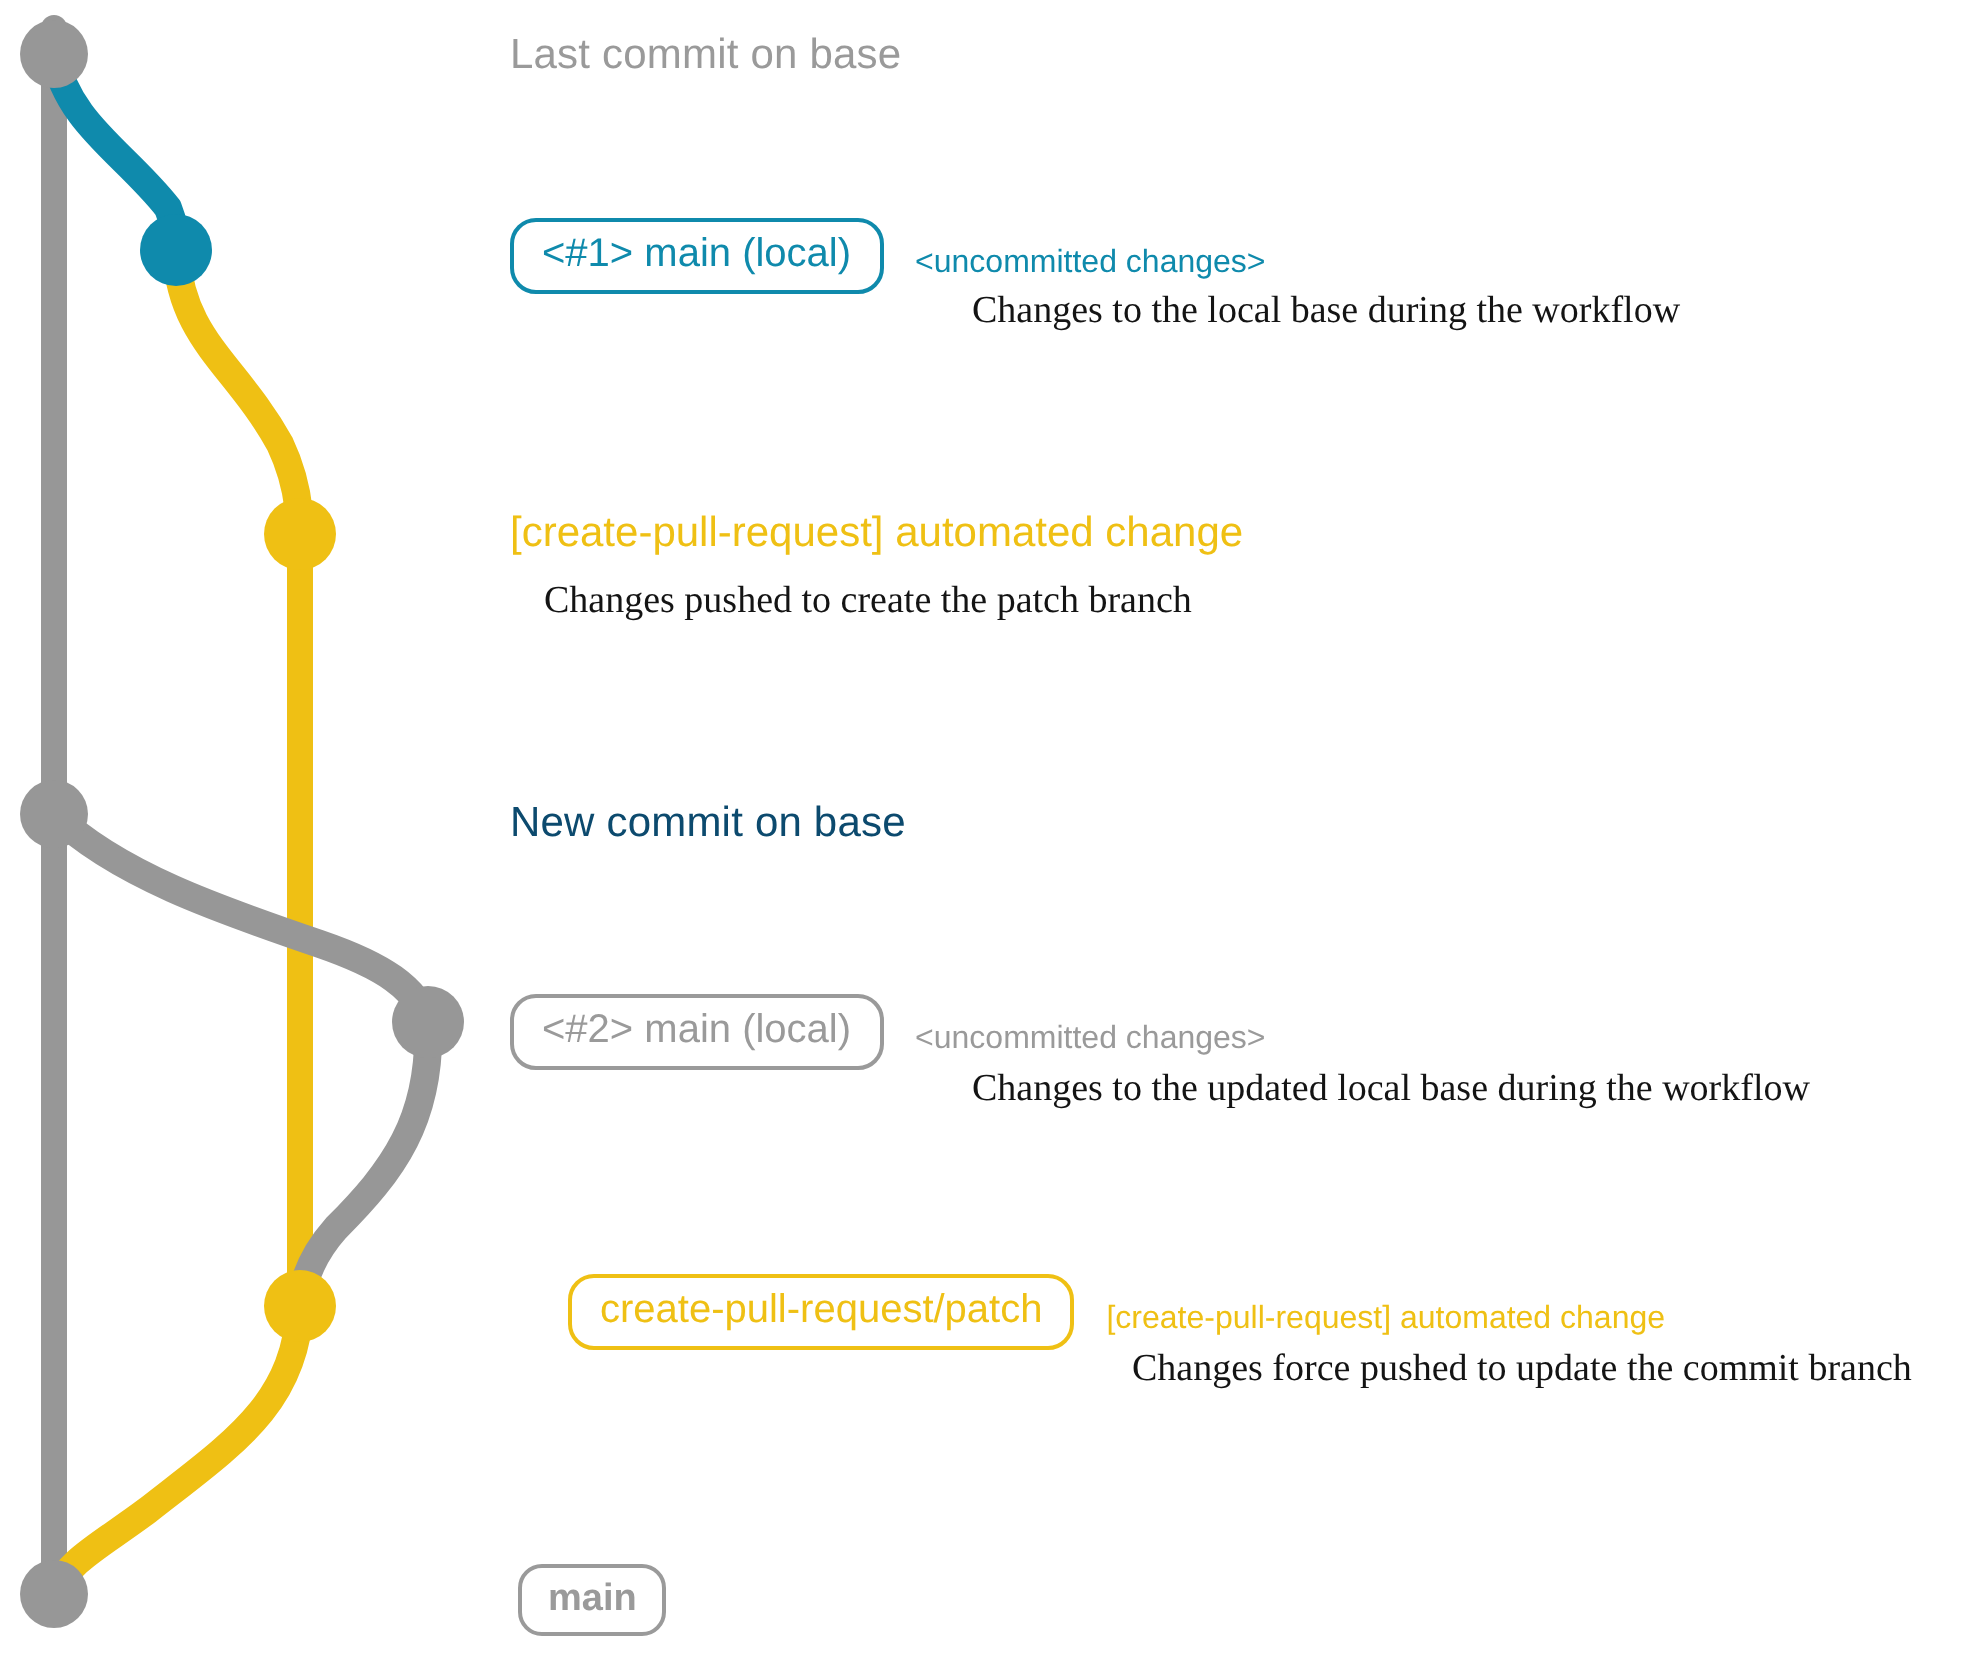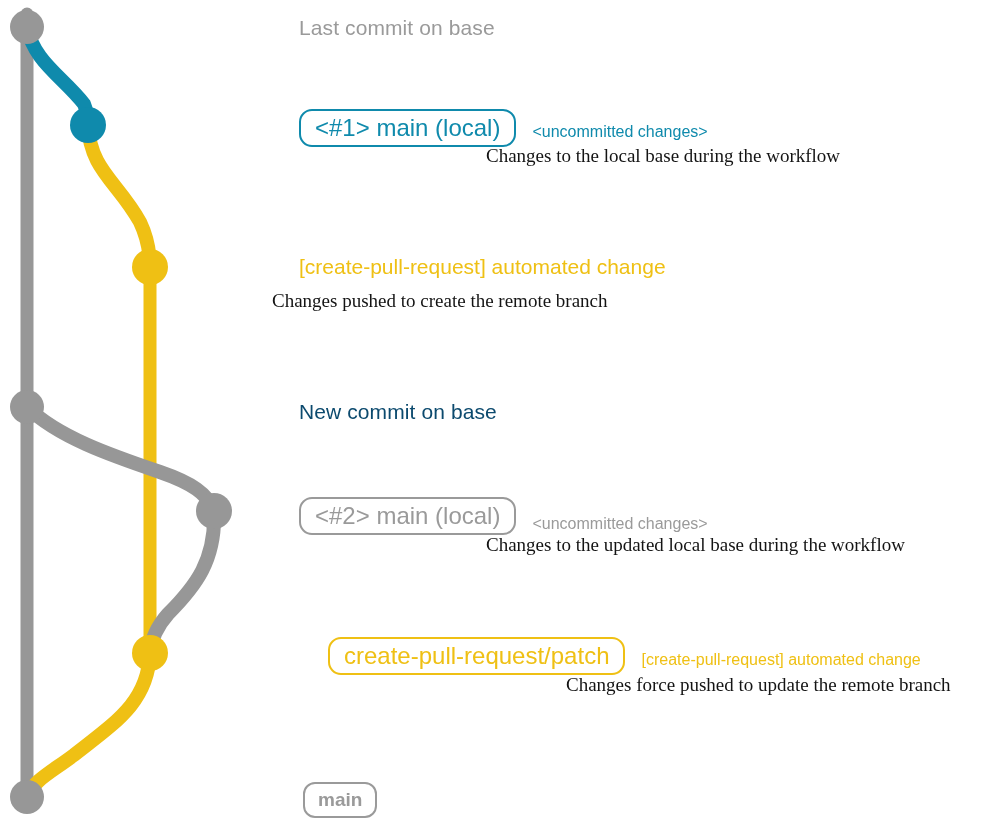--- a/index.html
+++ b/index.html
@@ -29,41 +29,40 @@
     top: 0;
     width: 981px;
     height: 827px;
   }
 
   .row {
     position: absolute;
     display: flex;
     align-items: flex-start;
     white-space: nowrap;
-    margin-left: 44px;
   }
 
   
   .note-text {
     font-family: "Liberation Sans", sans-serif;
     font-size: 21px;
     line-height: 25px;
     letter-spacing: 0.1px;
     white-space: nowrap;
   }
 
   
   .badge {
     display: inline-block;
     box-sizing: border-box;
     border: 2px solid #0f8aac;
     border-radius: 13px;
     padding: 5px 14px 6px 14px;
     font-family: "Liberation Sans", sans-serif;
-    font-size: 24px;
+    font-size: 20px;
     line-height: 23px;
     color: #0f8aac;
     background: #ffffff;
     white-space: nowrap;
   }
   .badge.gray {
     border-color: #9a9a9a;
     color: #9a9a9a;
   }
   .badge.yellow {
@@ -147,38 +146,38 @@
   <div class="row badge-slot" style="left:255px; top:109px;">
     <span class="badge">&lt;#1&gt; main (local)</span>
     <span class="gap-after-badge"></span>
     <span class="subject blue" style="margin-top:6px;">&lt;uncommitted changes&gt;</span>
   </div>
   <div class="desc" style="left:486px; top:145px;text-align:right;">Changes to the local base during the workflow</div>
 
   <div class="row" style="left:255px; top:255px;">
     <span class="headline">[create-pull-request] automated change</span>
   </div>
-  <div class="desc" style="left:272px; top:290px;">Changes pushed to create the remote branch</div>
+  <div class="desc" style="left:272px; top:290px;">Changes pushed to create the patch branch</div>
 
   <div class="row" style="left:255px; top:399px;">
     <span class="note-text" style="color:#0c4a6e;">New commit on base</span>
   </div>
 
-  <div class="row badge-slot" style="left:255px; top:497px;align-items:flex-end;">
+  <div class="row badge-slot" style="left:255px; top:497px;">
     <span class="badge gray">&lt;#2&gt; main (local)</span>
     <span class="gap-after-badge"></span>
     <span class="subject gray" style="margin-top:6px;">&lt;uncommitted changes&gt;</span>
   </div>
   <div class="desc" style="left:486px; top:534px;">Changes to the updated local base during the workflow</div>
 
   <div class="row badge-slot" style="left:257px; top:637px;padding-left:27px;">
     <span class="badge yellow">create-pull-request/patch</span>
     <span class="gap-after-badge"></span>
     <span class="subject yellow" style="margin-top:6px;">[create-pull-request] automated change</span>
   </div>
-  <div class="desc" style="left:566px; top:674px;">Changes force pushed to update the remote branch</div>
+  <div class="desc" style="left:566px; top:674px;">Changes force pushed to update the commit branch</div>
 
   <div class="row badge-slot" style="left:259px; top:782px;">
     <span class="badge gray small">main</span>
     <span class="gap-after-badge"></span>
   </div>
 
 </div>
 
 </body></html>

